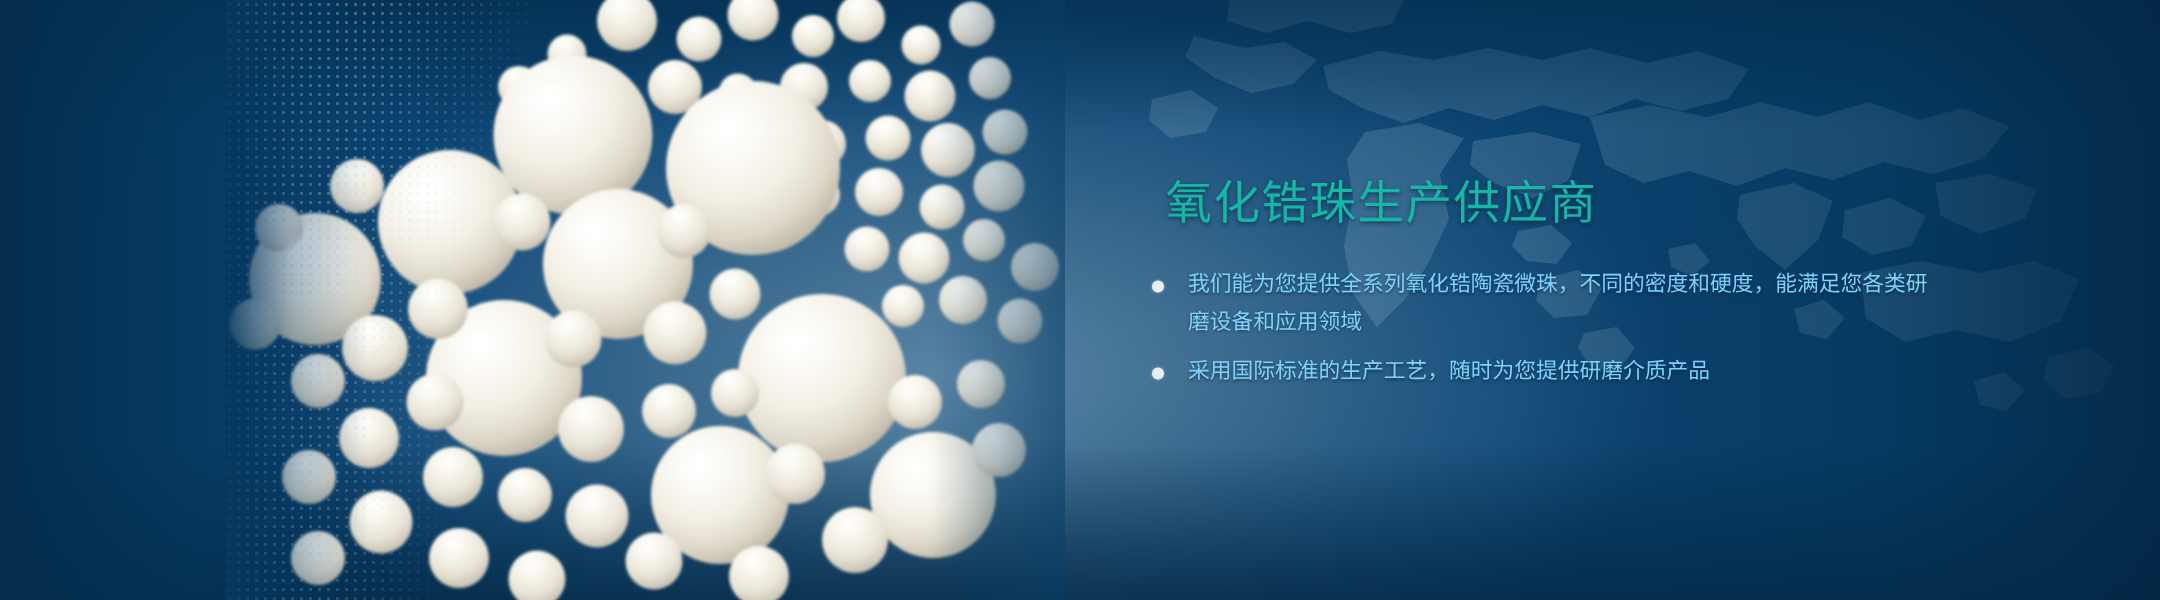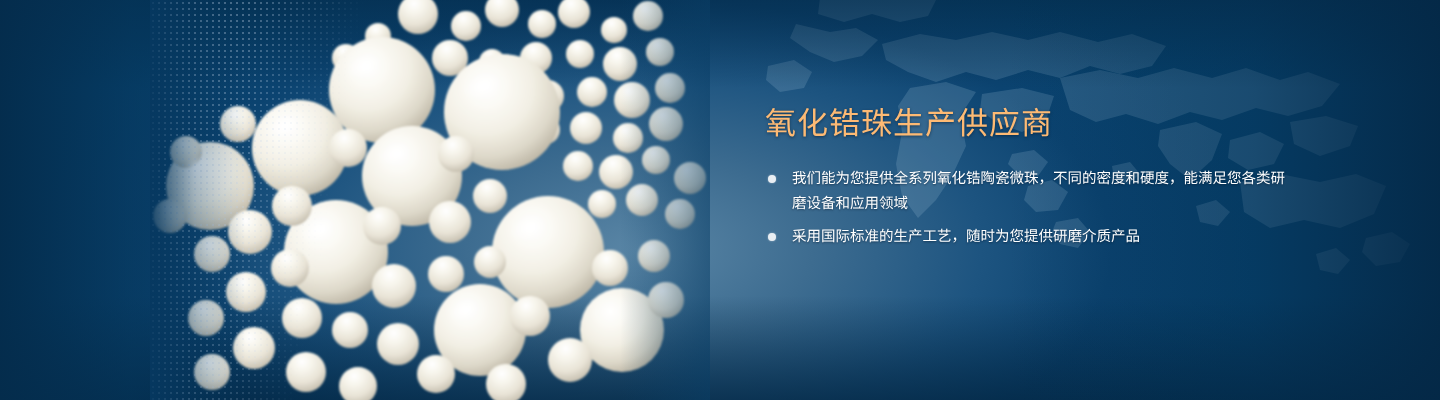--- a/index.html
+++ b/index.html
@@ -70,41 +70,41 @@
     pointer-events:none;
   }
 
   
   .copy{
     position:absolute;
     left:765px; top:104px;
     width:520px;
   }
   .headline{
-    margin:0;
+    margin:12px;
     font-size:31px;
     font-weight:400;
     line-height:40px;
     letter-spacing:1px;
-    color:#fdba74;
+    color:#14b8a6;
     text-shadow:0 1px 3px rgba(0,20,40,.55);
     white-space:nowrap;
   }
   .bullets{
     list-style:none;
     margin:22px 0 0 0;
     padding:0;
   }
   .bullet{
     position:relative;
     padding-left:27px;
     margin-bottom:8px;
     font-size:14.5px;
     line-height:25px;
-    color:#ffffff;
+    color:#7dd3fc;
     text-shadow:0 1px 2px rgba(0,18,36,.5);
   }
   .bullet:last-child{margin-bottom:16px;}
   .dot{
     position:absolute;
     left:3px; top:9px;
     width:8px; height:8px;
     border-radius:50%;
     background:#e9eef3;
     box-shadow:0 0 2px rgba(255,255,255,.5);

